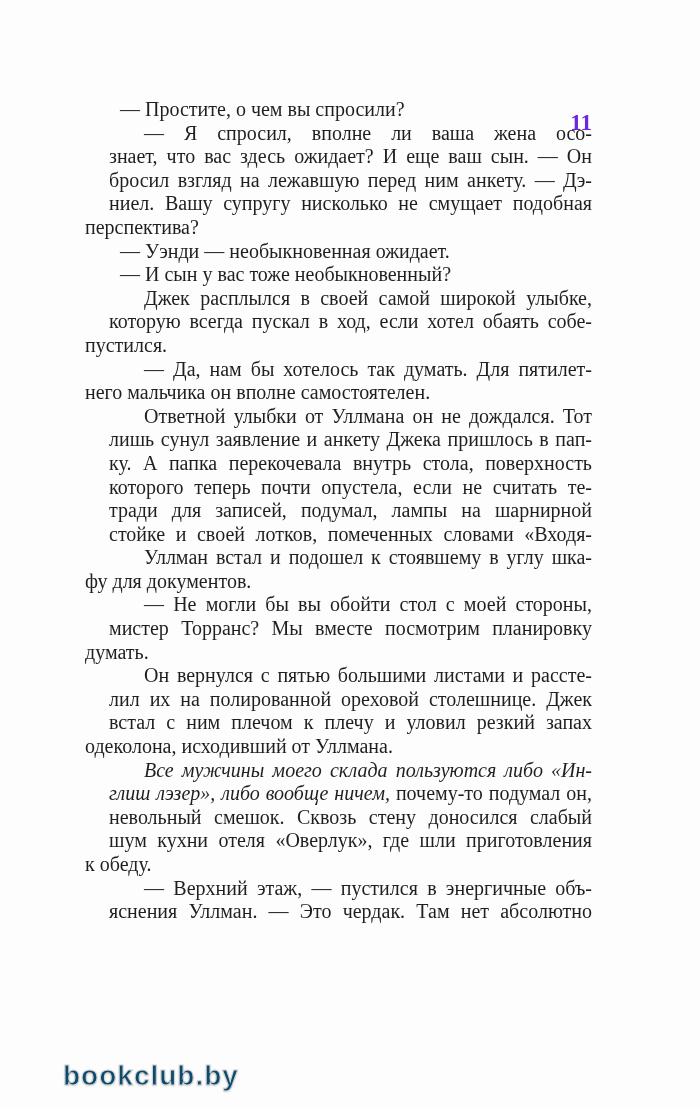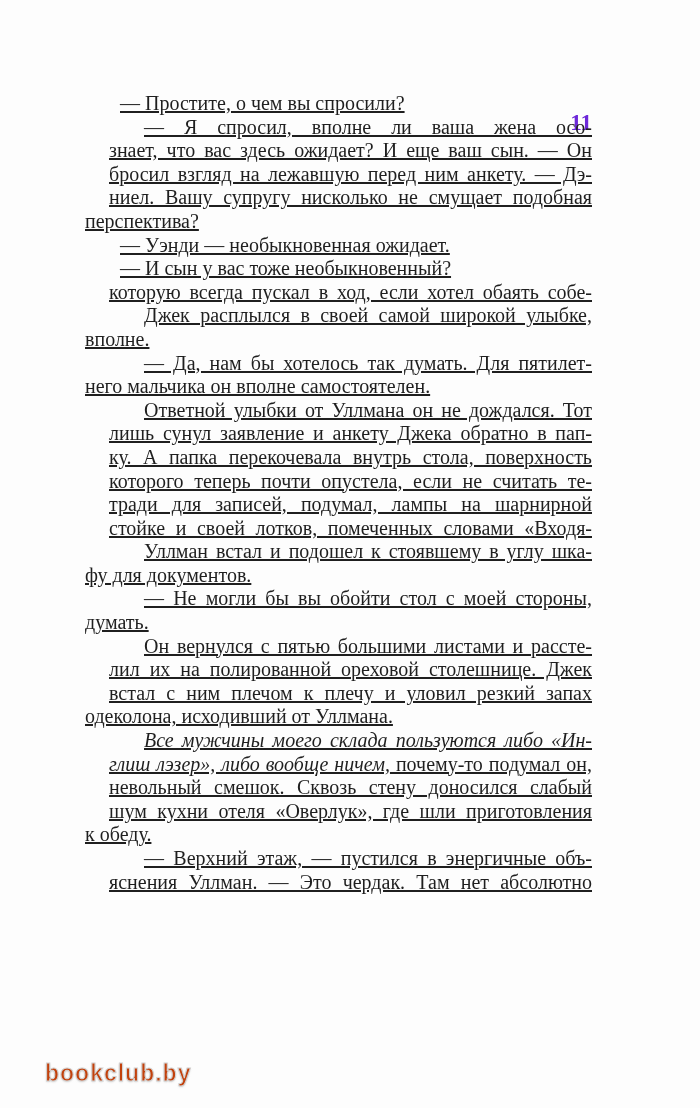--- a/index.html
+++ b/index.html
@@ -23,23 +23,22 @@
     width: 52px;
     text-align: right;
     font-size: 23px;
     font-weight: bold;
     line-height: 26px;
     color: #6d28d9;
   }
   .text-column {
     position: absolute;
     left: 85px;
-    top: 92px;
+    top: 98px;
     width: 507px;
-    text-decoration: underline;
   }
   .line {
     font-size: 20px;
     line-height: 23.6px;
     height: 23.6px;
     white-space: normal;
   }
   .jl {
     text-align: justify;
     text-align-last: justify;
@@ -51,60 +50,61 @@
   }
   .ind {
     padding-left: 35px;
     box-sizing: border-box;
   }
   .it {
     font-style: italic;
   }
   .watermark {
     position: absolute;
-    left: 45px;
+    left: 63px;
     top: 1060px;
     font-family: "Liberation Sans", "DejaVu Sans", sans-serif;
-    font-size: 23px;
+    font-size: 28px;
     font-weight: bold;
     letter-spacing: 1px;
-    color: #c2410c;
+    color: #0c4a6e;
     -webkit-text-stroke: 1px #d4d4d4;
     text-shadow: 0 1px 2px rgba(170,170,170,0.55), 0 0 1px rgba(180,180,180,0.6);
   }
 </style>
 </head>
 <body>
 
 <div class="page">
   <div class="page-number">11</div>
 
   <div class="text-column">
       <div class="line ll ind"><span>— Простите, о чем вы спросили?</span></div>
       <div class="line jl ind"><span>— Я спросил, вполне ли ваша жена осо-</span></div>
       <div class="line jl"><span>знает, что вас здесь ожидает? И еще ваш сын. — Он</span></div>
       <div class="line jl"><span>бросил взгляд на лежавшую перед ним анкету. — Дэ-</span></div>
       <div class="line jl"><span>ниел. Вашу супругу нисколько не смущает подобная</span></div>
       <div class="line ll"><span>перспектива?</span></div>
       <div class="line ll ind"><span>— Уэнди — необыкновенная ожидает.</span></div>
       <div class="line ll ind"><span>— И сын у вас тоже необыкновенный?</span></div>
+      <div class="line jl ind"><span>Джек расплылся в своей самой широкой улыбке,</span></div>
       <div class="line jl"><span>которую всегда пускал в ход, если хотел обаять собе-</span></div>
-      <div class="line jl ind"><span>Джек расплылся в своей самой широкой улыбке,</span></div>
-      <div class="line ll"><span>вполне.</span></div>
+      <div class="line ll"><span>пустился.</span></div>
       <div class="line jl ind"><span>— Да, нам бы хотелось так думать. Для пятилет-</span></div>
       <div class="line ll"><span>него мальчика он вполне самостоятелен.</span></div>
       <div class="line jl ind"><span>Ответной улыбки от Уллмана он не дождался. Тот</span></div>
-      <div class="line jl"><span>лишь сунул заявление и анкету Джека обратно в пап-</span></div>
+      <div class="line jl"><span>лишь сунул заявление и анкету Джека пришлось в пап-</span></div>
       <div class="line jl"><span>ку. А папка перекочевала внутрь стола, поверхность</span></div>
       <div class="line jl"><span>которого теперь почти опустела, если не считать те-</span></div>
       <div class="line jl"><span>тради для записей, подумал, лампы на шарнирной</span></div>
       <div class="line jl"><span>стойке и своей лотков, помеченных словами «Входя-</span></div>
       <div class="line jl ind"><span>Уллман встал и подошел к стоявшему в углу шка-</span></div>
       <div class="line ll"><span>фу для документов.</span></div>
       <div class="line jl ind"><span>— Не могли бы вы обойти стол с моей стороны,</span></div>
+      <div class="line jl"><span>мистер Торранс? Мы вместе посмотрим планировку</span></div>
       <div class="line ll"><span>думать.</span></div>
       <div class="line jl ind"><span>Он вернулся с пятью большими листами и рассте-</span></div>
       <div class="line jl"><span>лил их на полированной ореховой столешнице. Джек</span></div>
       <div class="line jl"><span>встал с ним плечом к плечу и уловил резкий запах</span></div>
       <div class="line ll"><span>одеколона, исходивший от Уллмана.</span></div>
       <div class="line jl ind"><span class="it">Все мужчины моего склада пользуются либо «Ин-</span></div>
       <div class="line jl"><span class="it">глиш лэзер», либо вообще ничем,</span><span> почему-то подумал он,</span></div>
       <div class="line jl"><span>невольный смешок. Сквозь стену доносился слабый</span></div>
       <div class="line jl"><span>шум кухни отеля «Оверлук», где шли приготовления</span></div>
       <div class="line ll"><span>к обеду.</span></div>

